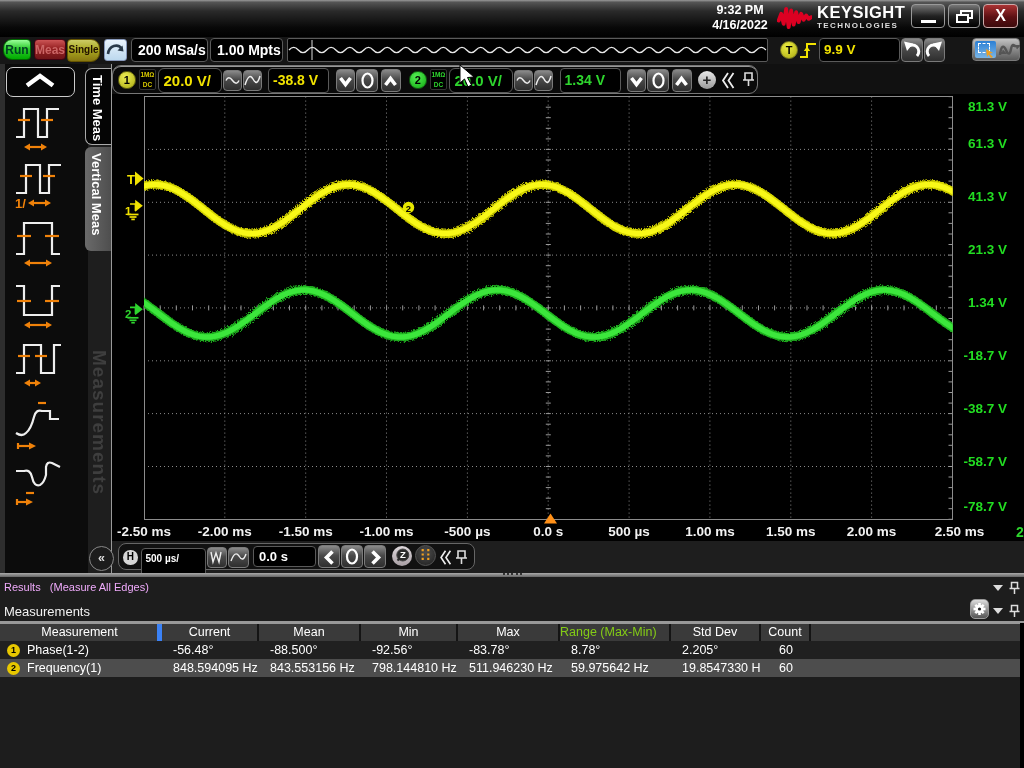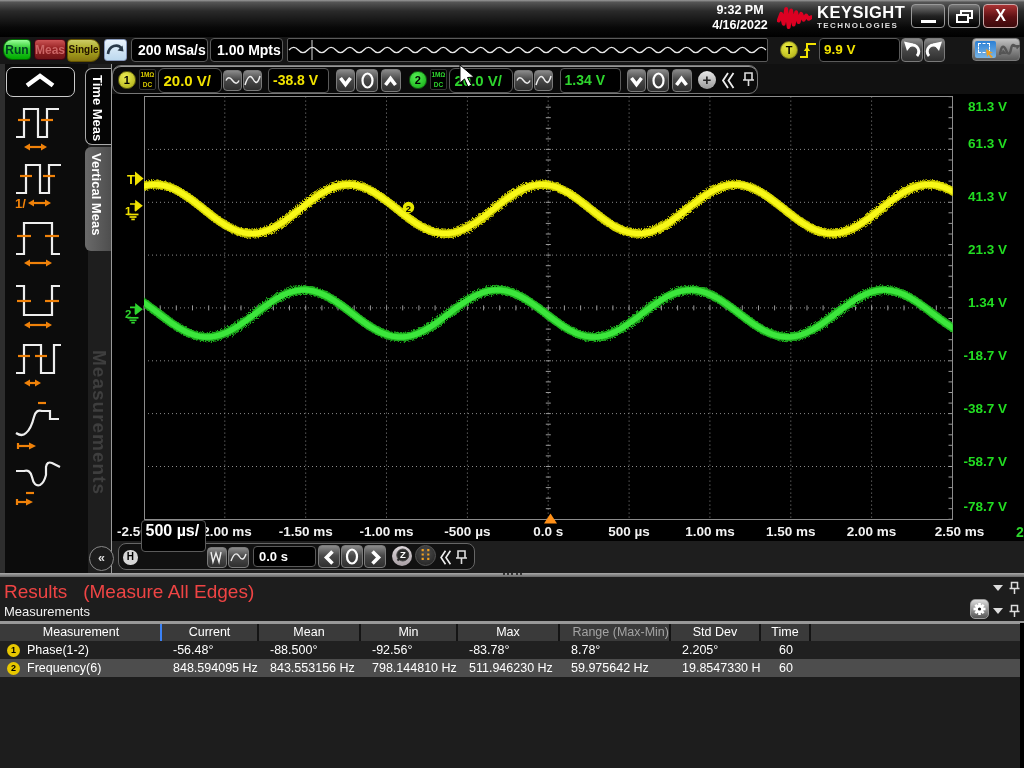--- a/index.html
+++ b/index.html
@@ -417,21 +417,21 @@
     <text x="790.8" y="536" text-anchor="middle" fill="#f2f2f2" font-size="13.5" font-weight="bold">1.50 ms</text>
     <text x="871.6" y="536" text-anchor="middle" fill="#f2f2f2" font-size="13.5" font-weight="bold">2.00 ms</text>
     <text x="959.5" y="536" text-anchor="middle" fill="#f2f2f2" font-size="13.5" font-weight="bold">2.50 ms</text>
 <text x="1020" y="537" text-anchor="middle" fill="#2ed52e" font-size="14" font-weight="bold">2</text>
 </svg>
 
 <div class="abs" style="left:112px;top:541px;width:912px;height:32px;background:#1e1e1e"></div>
 <div class="abs" style="left:89px;top:546px;width:25px;height:25px;border-radius:50%;background:#1c1c1c;border:1.5px solid #888;color:#ddd;font-size:12.5px;font-weight:bold;text-align:center;line-height:23px">«</div>
 <div class="abs" style="left:117.5px;top:543px;width:357px;height:27px;border:1.5px solid #666;border-radius:8px;background:#111"></div>
 <div class="abs" style="left:123px;top:550px;width:14.5px;height:14.5px;border-radius:50%;background:#d6d6d6;color:#000;font-size:10px;font-weight:bold;text-align:center;line-height:14.5px">H</div>
-<div class="fld" style="left:140.5px;top:520px;width:65px;height:32px;font-size:16px;line-height:19px;padding-left:4px">500 µs/</div>
+<div class="fld" style="left:140.5px;top:548px;width:65px;height:32px;font-size:10px;line-height:19px;padding-left:4px">500 µs/</div>
 <div class="btn" style="left:207px;top:546.5px;width:20px;height:21px"><svg width="18" height="19" viewBox="0 0 18 19">
       <path d="M3 4 L5 14 L8 5 L11 14 L13 4" fill="none" stroke="#eee" stroke-width="1.4"></path>
     </svg></div>
 <div class="btn" style="left:228px;top:546.5px;width:21px;height:21px"><svg width="19" height="19" viewBox="0 0 19 19">
       <path d="M2 13 Q6 2 10 8 Q14 15 17 6" fill="none" stroke="#eee" stroke-width="1.4"></path>
     </svg></div>
 <div class="fld" style="left:253px;top:546px;width:63px;height:21px;font-size:13px;line-height:19px;padding-left:5px">0.0 s</div>
 <div class="btn" style="left:318px;top:545px;width:22px;height:23px;padding-top:1px"><svg width="19" height="21" viewBox="0 0 19 21">
       <path d="M12.5 4.5 L6.5 10.5 L12.5 16.5" fill="none" stroke="#fff" stroke-width="3.6"></path>
     </svg></div>
@@ -461,21 +461,21 @@
 
 <div class="abs" style="left:0;top:572.5px;width:1024px;height:4.5px;background:linear-gradient(#aaa,#666)"></div>
 
 <div class="abs" style="left:502.5px;top:572.8px;width:2.2px;height:2.2px;background:#333;z-index:5"></div>
 <div class="abs" style="left:506.9px;top:572.8px;width:2.2px;height:2.2px;background:#333;z-index:5"></div>
 <div class="abs" style="left:511.3px;top:572.8px;width:2.2px;height:2.2px;background:#333;z-index:5"></div>
 <div class="abs" style="left:515.7px;top:572.8px;width:2.2px;height:2.2px;background:#333;z-index:5"></div>
 <div class="abs" style="left:520.1px;top:572.8px;width:2.2px;height:2.2px;background:#333;z-index:5"></div>
 
 <div class="abs" style="left:0;top:577px;width:1024px;height:191px;background:#1d1d1d"></div>
-<div class="abs" style="left:4px;top:581px;color:#ef4444;font-size:19px">Results&nbsp;&nbsp;&nbsp;(Measure All Edges)</div>
+<div class="abs" style="left:4px;top:581px;color:#f0abfc;font-size:11px">Results&nbsp;&nbsp;&nbsp;(Measure All Edges)</div>
 <div class="abs" style="left:993px;top:585px;width:0;height:0;border-left:5.5px solid transparent;border-right:5.5px solid transparent;border-top:6px solid #ddd"></div>
 <svg class="abs" style="left:1009px;top:581px" width="11" height="14" viewBox="0 0 11 14">
     <path d="M2.5 1.5 L8.5 1.5 L8.5 7.5 L2.5 7.5 Z M0.5 7.5 L10.5 7.5 M5.5 7.5 L5.5 13" stroke="#ddd" stroke-width="1.5" fill="none"></path>
   </svg>
 <div class="abs" style="left:4px;top:604px;color:#f2f2f2;font-size:13px">Measurements</div>
 <div class="abs" style="left:970px;top:599px;width:19px;height:20px;border-radius:5px;background:linear-gradient(#ddd,#555);border:1px solid #999">
   <svg width="17" height="18" viewBox="0 0 17 18">
       <g fill="#fff">
         <circle cx="8.5" cy="9" r="4.2"></circle>
         <g stroke="#fff" stroke-width="2.6">
@@ -487,44 +487,44 @@
         <circle cx="8.5" cy="9" r="1.6" fill="#222"></circle>
       </g>
     </svg></div>
 <div class="abs" style="left:993px;top:608px;width:0;height:0;border-left:5.5px solid transparent;border-right:5.5px solid transparent;border-top:6px solid #ddd"></div>
 <svg class="abs" style="left:1009px;top:604px" width="11" height="14" viewBox="0 0 11 14">
     <path d="M2.5 1.5 L8.5 1.5 L8.5 7.5 L2.5 7.5 Z M0.5 7.5 L10.5 7.5 M5.5 7.5 L5.5 13" stroke="#ddd" stroke-width="1.5" fill="none"></path>
   </svg>
 
 <div class="abs" style="left:0;top:621px;width:1024px;height:2.5px;background:#999"></div>
 <div class="abs" style="left:0;top:623.5px;width:1024px;height:17.5px;background:#3a3a3a">
-    <div style="position:absolute;left:2px;top:0;width:160px;height:17px;border-right:2px solid #3b82f6;color:#fff;font-size:12.5px;text-align:center;line-height:17px">Measurement</div>
+    <div style="position:absolute;left:2px;top:0;width:160px;height:17px;border-right:5px solid #3b82f6;color:#fff;font-size:12.5px;text-align:center;line-height:17px">Measurement</div>
     <div style="position:absolute;left:162px;top:0;width:97px;height:17.5px;border-right:2px solid #141414;color:#fff;font-size:12.5px;text-align:center;line-height:17px">Current</div>
     <div style="position:absolute;left:259px;top:0;width:102px;height:17.5px;border-right:2px solid #141414;color:#fff;font-size:12.5px;text-align:center;line-height:17px">Mean</div>
     <div style="position:absolute;left:361px;top:0;width:97px;height:17.5px;border-right:2px solid #141414;color:#fff;font-size:12.5px;text-align:center;line-height:17px">Min</div>
     <div style="position:absolute;left:458px;top:0;width:102px;height:17.5px;border-right:2px solid #141414;color:#fff;font-size:12.5px;text-align:center;line-height:17px">Max</div>
-    <div style="position:absolute;left:560px;top:0;width:111px;height:17.5px;border-right:2px solid #141414;color:#a3a3a3;font-size:12.5px;text-align:right;line-height:17px">Range (Max-Min)</div>
+    <div style="position:absolute;left:560px;top:0;width:111px;height:17.5px;border-right:2px solid #141414;color:#84cc16;font-size:12.5px;text-align:left;line-height:17px">Range (Max-Min)</div>
     <div style="position:absolute;left:671px;top:0;width:90px;height:17.5px;border-right:2px solid #141414;color:#fff;font-size:12.5px;text-align:center;line-height:17px">Std Dev</div>
-    <div style="position:absolute;left:761px;top:0;width:50px;height:17.5px;border-right:2px solid #141414;color:#fff;font-size:12.5px;text-align:center;line-height:17px">Time</div>
+    <div style="position:absolute;left:761px;top:0;width:50px;height:17.5px;border-right:2px solid #141414;color:#fff;font-size:12.5px;text-align:center;line-height:17px">Count</div>
     <div style="position:absolute;left:811px;top:0;width:211px;height:17.5px;border-right:2px solid #141414"></div>
   </div>
 <div class="abs" style="left:0;top:641px;width:1024px;height:18px;background:#202020;color:#fff;font-size:12.5px">
     <div style="position:absolute;left:7px;top:2.5px;width:13px;height:13px;border-radius:50%;background:#e8c800;color:#000;font-size:9px;font-weight:bold;text-align:center;line-height:13px">1</div>
     <div style="position:absolute;left:27px;top:1.5px">Phase(1-2)</div>
     <div style="position:absolute;left:173px;top:1.5px">-56.48°</div>
     <div style="position:absolute;left:270px;top:1.5px">-88.500°</div>
     <div style="position:absolute;left:372px;top:1.5px">-92.56°</div>
     <div style="position:absolute;left:469px;top:1.5px">-83.78°</div>
     <div style="position:absolute;left:571px;top:1.5px">8.78°</div>
     <div style="position:absolute;left:682px;top:1.5px">2.205°</div>
     <div style="position:absolute;left:761px;top:1.5px;width:50px;text-align:center">60</div>
   </div>
 <div class="abs" style="left:0;top:659px;width:1024px;height:18px;background:#4d4d4d;color:#fff;font-size:12.5px">
     <div style="position:absolute;left:7px;top:2.5px;width:13px;height:13px;border-radius:50%;background:#e8c800;color:#000;font-size:9px;font-weight:bold;text-align:center;line-height:13px">2</div>
-    <div style="position:absolute;left:27px;top:1.5px">Frequency(6)</div>
+    <div style="position:absolute;left:27px;top:1.5px">Frequency(1)</div>
     <div style="position:absolute;left:173px;top:1.5px">848.594095 Hz</div>
     <div style="position:absolute;left:270px;top:1.5px">843.553156 Hz</div>
     <div style="position:absolute;left:372px;top:1.5px">798.144810 Hz</div>
     <div style="position:absolute;left:469px;top:1.5px">511.946230 Hz</div>
     <div style="position:absolute;left:571px;top:1.5px">59.975642 Hz</div>
     <div style="position:absolute;left:682px;top:1.5px">19.8547330 H</div>
     <div style="position:absolute;left:761px;top:1.5px;width:50px;text-align:center">60</div>
   </div>
 <div class="abs" style="left:1020px;top:623px;width:4px;height:145px;background:#000"></div>
 </body></html>

